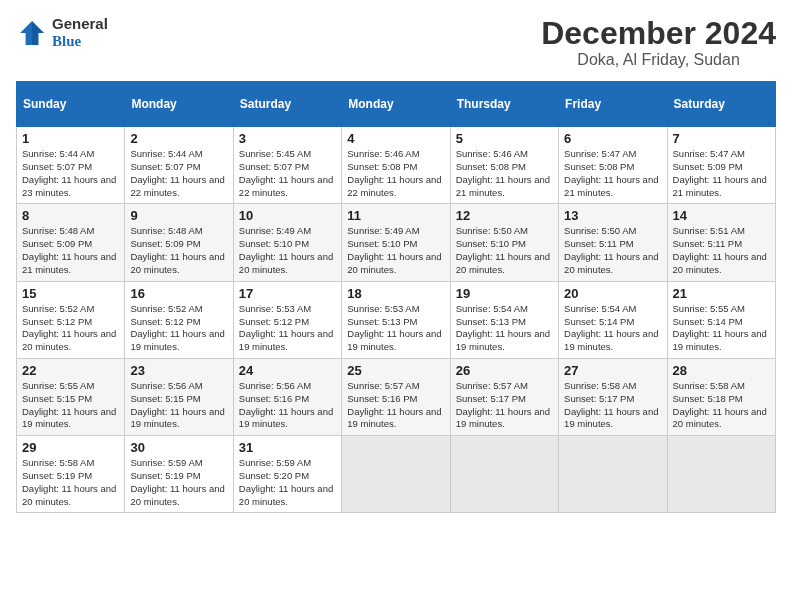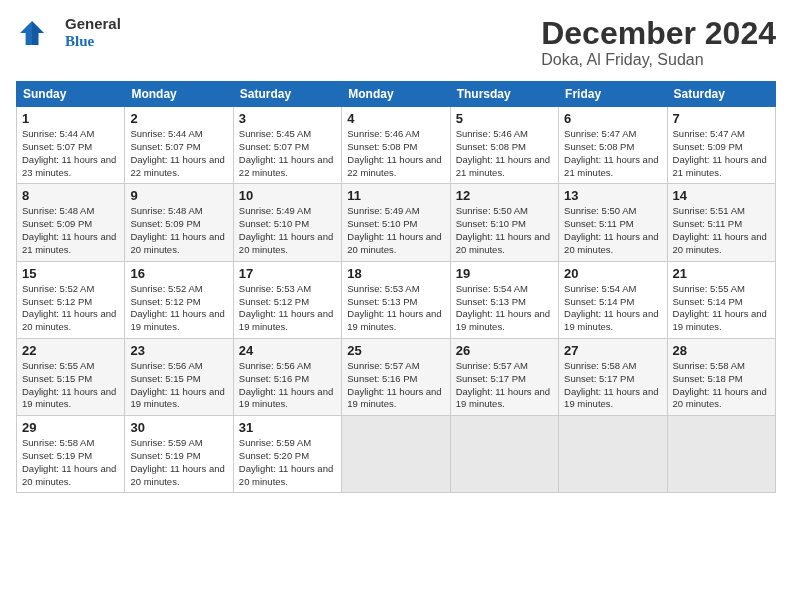--- a/index.html
+++ b/index.html
@@ -16,21 +16,21 @@
     }
     .header-row {
       display: flex;
       align-items: flex-start;
       justify-content: space-between;
       margin-bottom: 12px;
     }
     .logo {
       display: flex;
       align-items: center;
-      gap: 17px;
+      gap: 4px;
     }
     .logo-text {
       display: flex;
       flex-direction: column;
       line-height: 1.1;
     }
     .logo-general {
       font-size: 15px;
       font-weight: bold;
       color: #333;
@@ -39,21 +39,21 @@
       font-size: 15px;
       font-weight: bold;
       color: #1e6bb8;
       font-family: Liberation Serif, serif;
     }
     .logo-icon {
       width: 32px;
       height: 32px;
     }
     .title-block {
-      text-align: left;
+      text-align: center;
       margin-left: 18px;
     }
     .cal-title {
       font-size: 32px;
       font-weight: bold;
       color: #333;
       line-height: 1.1;
     }
     .cal-subtitle {
       font-size: 16px;
@@ -61,21 +61,21 @@
     }
     .calendar {
       width: 100%;
       border-collapse: collapse;
       font-size: 10px;
     }
     .calendar thead tr th {
       background-color: #1e6bb8;
       color: #fff;
       text-align: left;
-      padding: 5px 6px;
+      padding: 15px 6px;
       font-size: 12px;
       font-weight: bold;
       border: 1px solid #1e6bb8;
     }
     .calendar tbody tr td {
       vertical-align: top;
       border: 1px solid #ccc;
       padding: 4px 5px;
       width: 108px;
       min-height: 80px;

